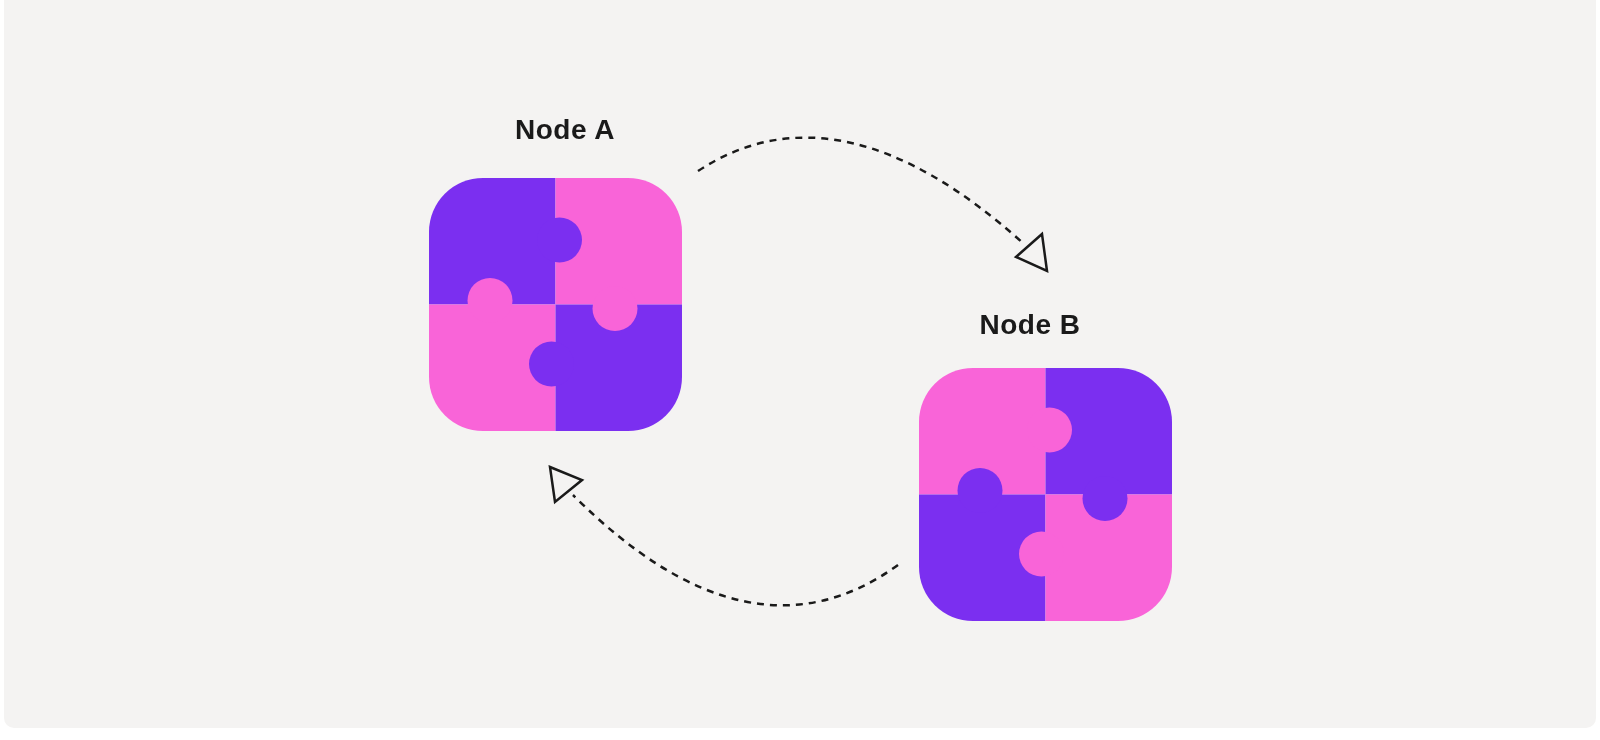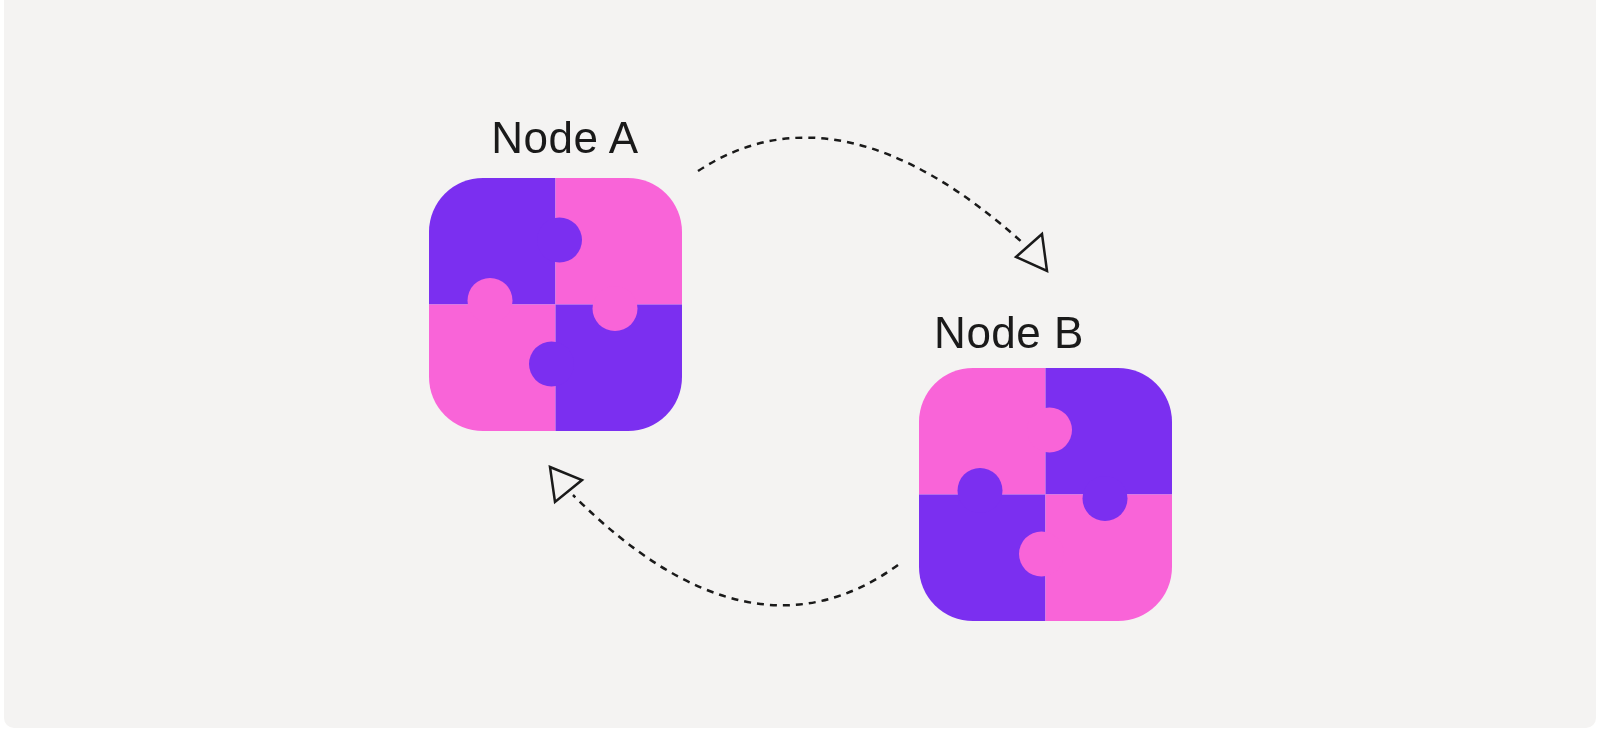--- a/index.html
+++ b/index.html
@@ -16,29 +16,29 @@
     left: 4px;
     top: 0;
     width: 1592px;
     height: 728px;
     background: var(--bg, #f4f3f2);
     border-radius: 0 0 10px 10px;
   }
   .node-label {
     position: absolute;
     transform: translateX(-50%);
-    font-size: 44px;
-    font-weight: normal;
+    font-size: 28px;
+    font-weight: bold;
     letter-spacing: 0.5px;
     color: var(--ink, #1a1a1a);
     line-height: 1;
     white-space: nowrap;
   }
   .label-a { left: 561px; top: 116px; }
-  .label-b { left: 1005px; top: 311px; }
+  .label-b { left: 1026px; top: 311px; }
   .puzzle {
     position: absolute;
     width: 253px;
     height: 253px;
   }
   .puzzle-a { left: 425px; top: 178px; }
   .puzzle-b { left: 915px; top: 368px; }
   .node-a-svg { --c1: var(--purple); --c2: var(--pink); }
   .node-b-svg { --c1: var(--pink);  --c2: var(--purple); }
   .q1 { fill: var(--c1); }

